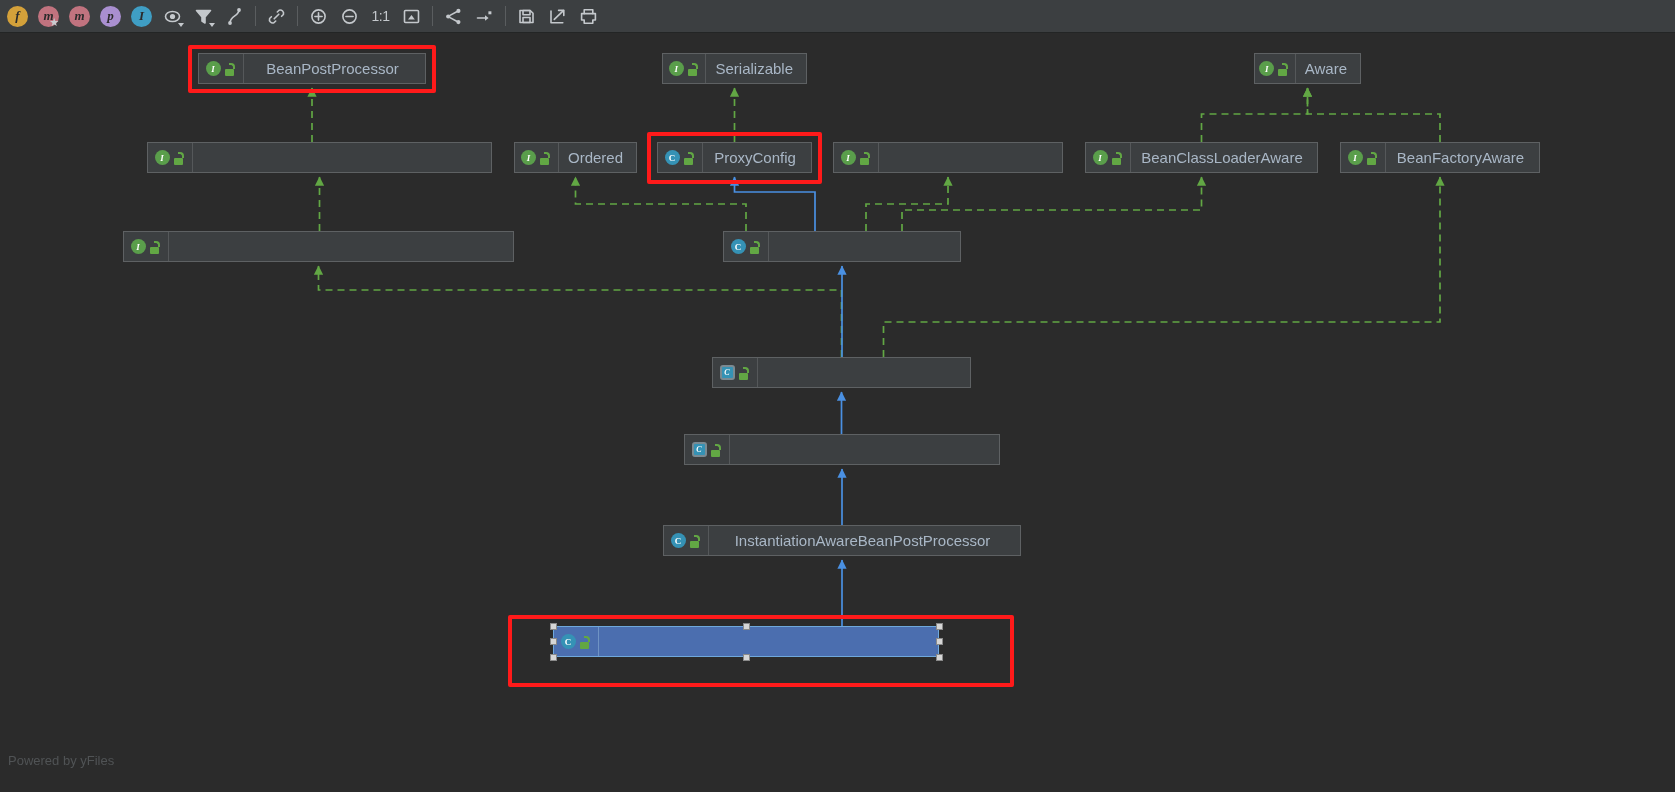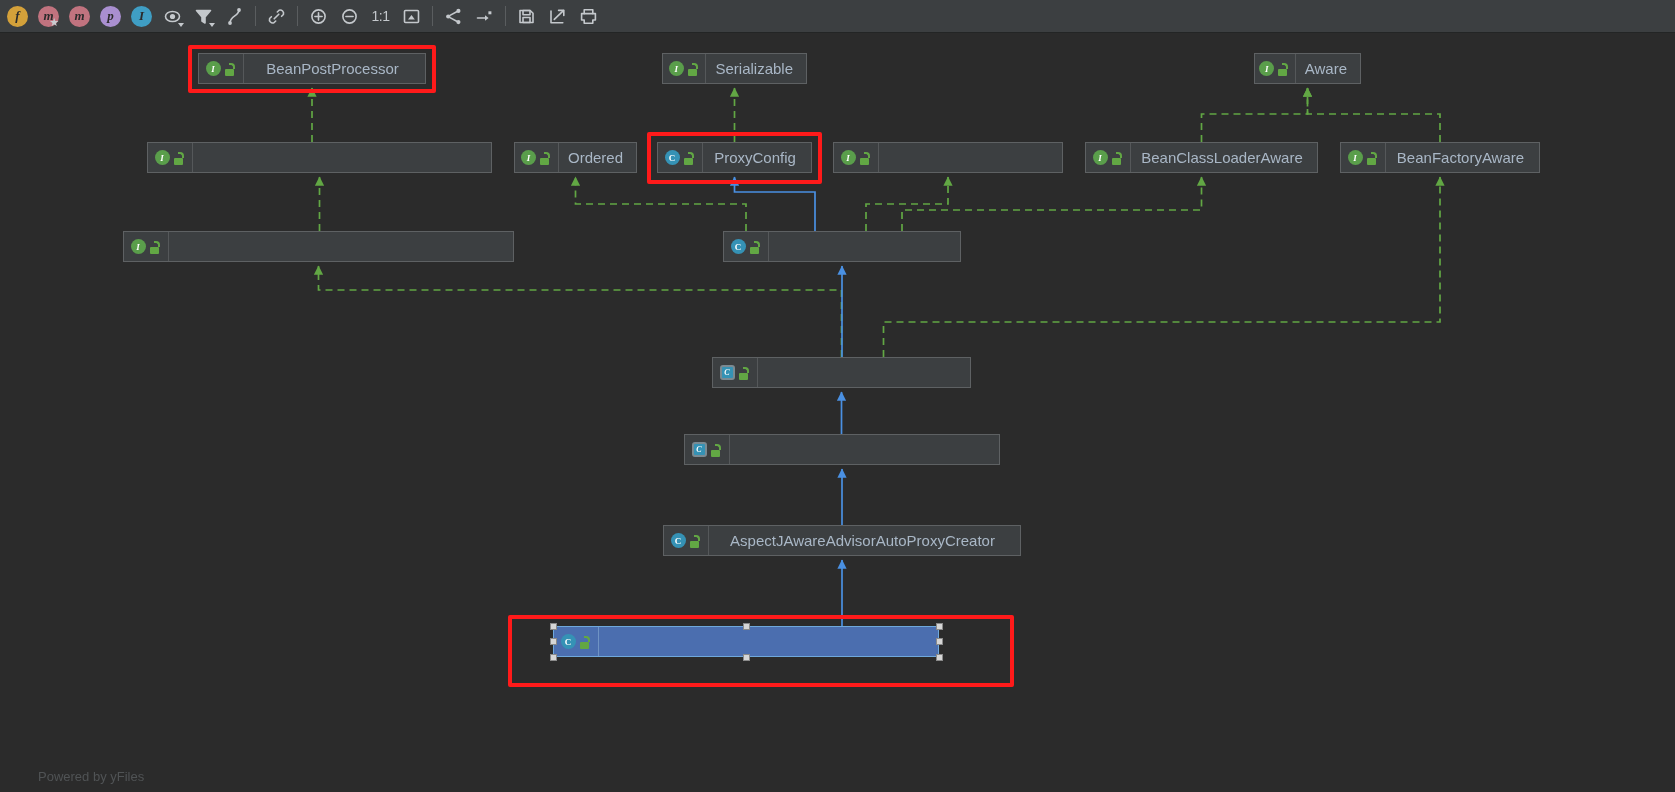--- a/index.html
+++ b/index.html
@@ -209,25 +209,24 @@
     background: #d6d6d6;
     border: 1px solid #8a8a8a;
     box-sizing: border-box;
     z-index: 9;
   }
 
   
   #watermark {
     position: absolute;
     left: 8px;
-    bottom: 8px;
+    bottom: 24px;
     color: #505355;
     font-size: 13px;
     z-index: 3;
-    margin-left: 30px;
   }
 </style>
 </head>
 <body>
 
 <div id="app">
 
   <div id="toolbar">
       <div class="tb-btn">
         <div class="circ" style="background: rgb(212, 161, 58);">f</div>
@@ -445,21 +444,21 @@
           <div class="node-gutter">
             <div class="ic ic-abstract">C</div>
             <div class="ic-lock"></div>
           </div>
         </div>
         <div class="node" style="left: 663px; top: 492px; width: 358px;">
           <div class="node-gutter">
             <div class="ic ic-class">C</div>
             <div class="ic-lock"></div>
           </div>
-          <div class="node-label">AspectJAwareAdvisorAutoProxyCreator</div>
+          <div class="node-label">InstantiationAwareBeanPostProcessor</div>
         </div>
         <div class="node selected" style="left: 553px; top: 593px; width: 386px;">
           <div class="node-gutter">
             <div class="ic ic-class">C</div>
             <div class="ic-lock"></div>
           </div>
         </div>
       </div>
     <div id="overlay-layer">
         <div class="hl" style="left: 188px; top: 12px; width: 248px; height: 48px; border-color: rgb(255, 26, 26);"></div>

